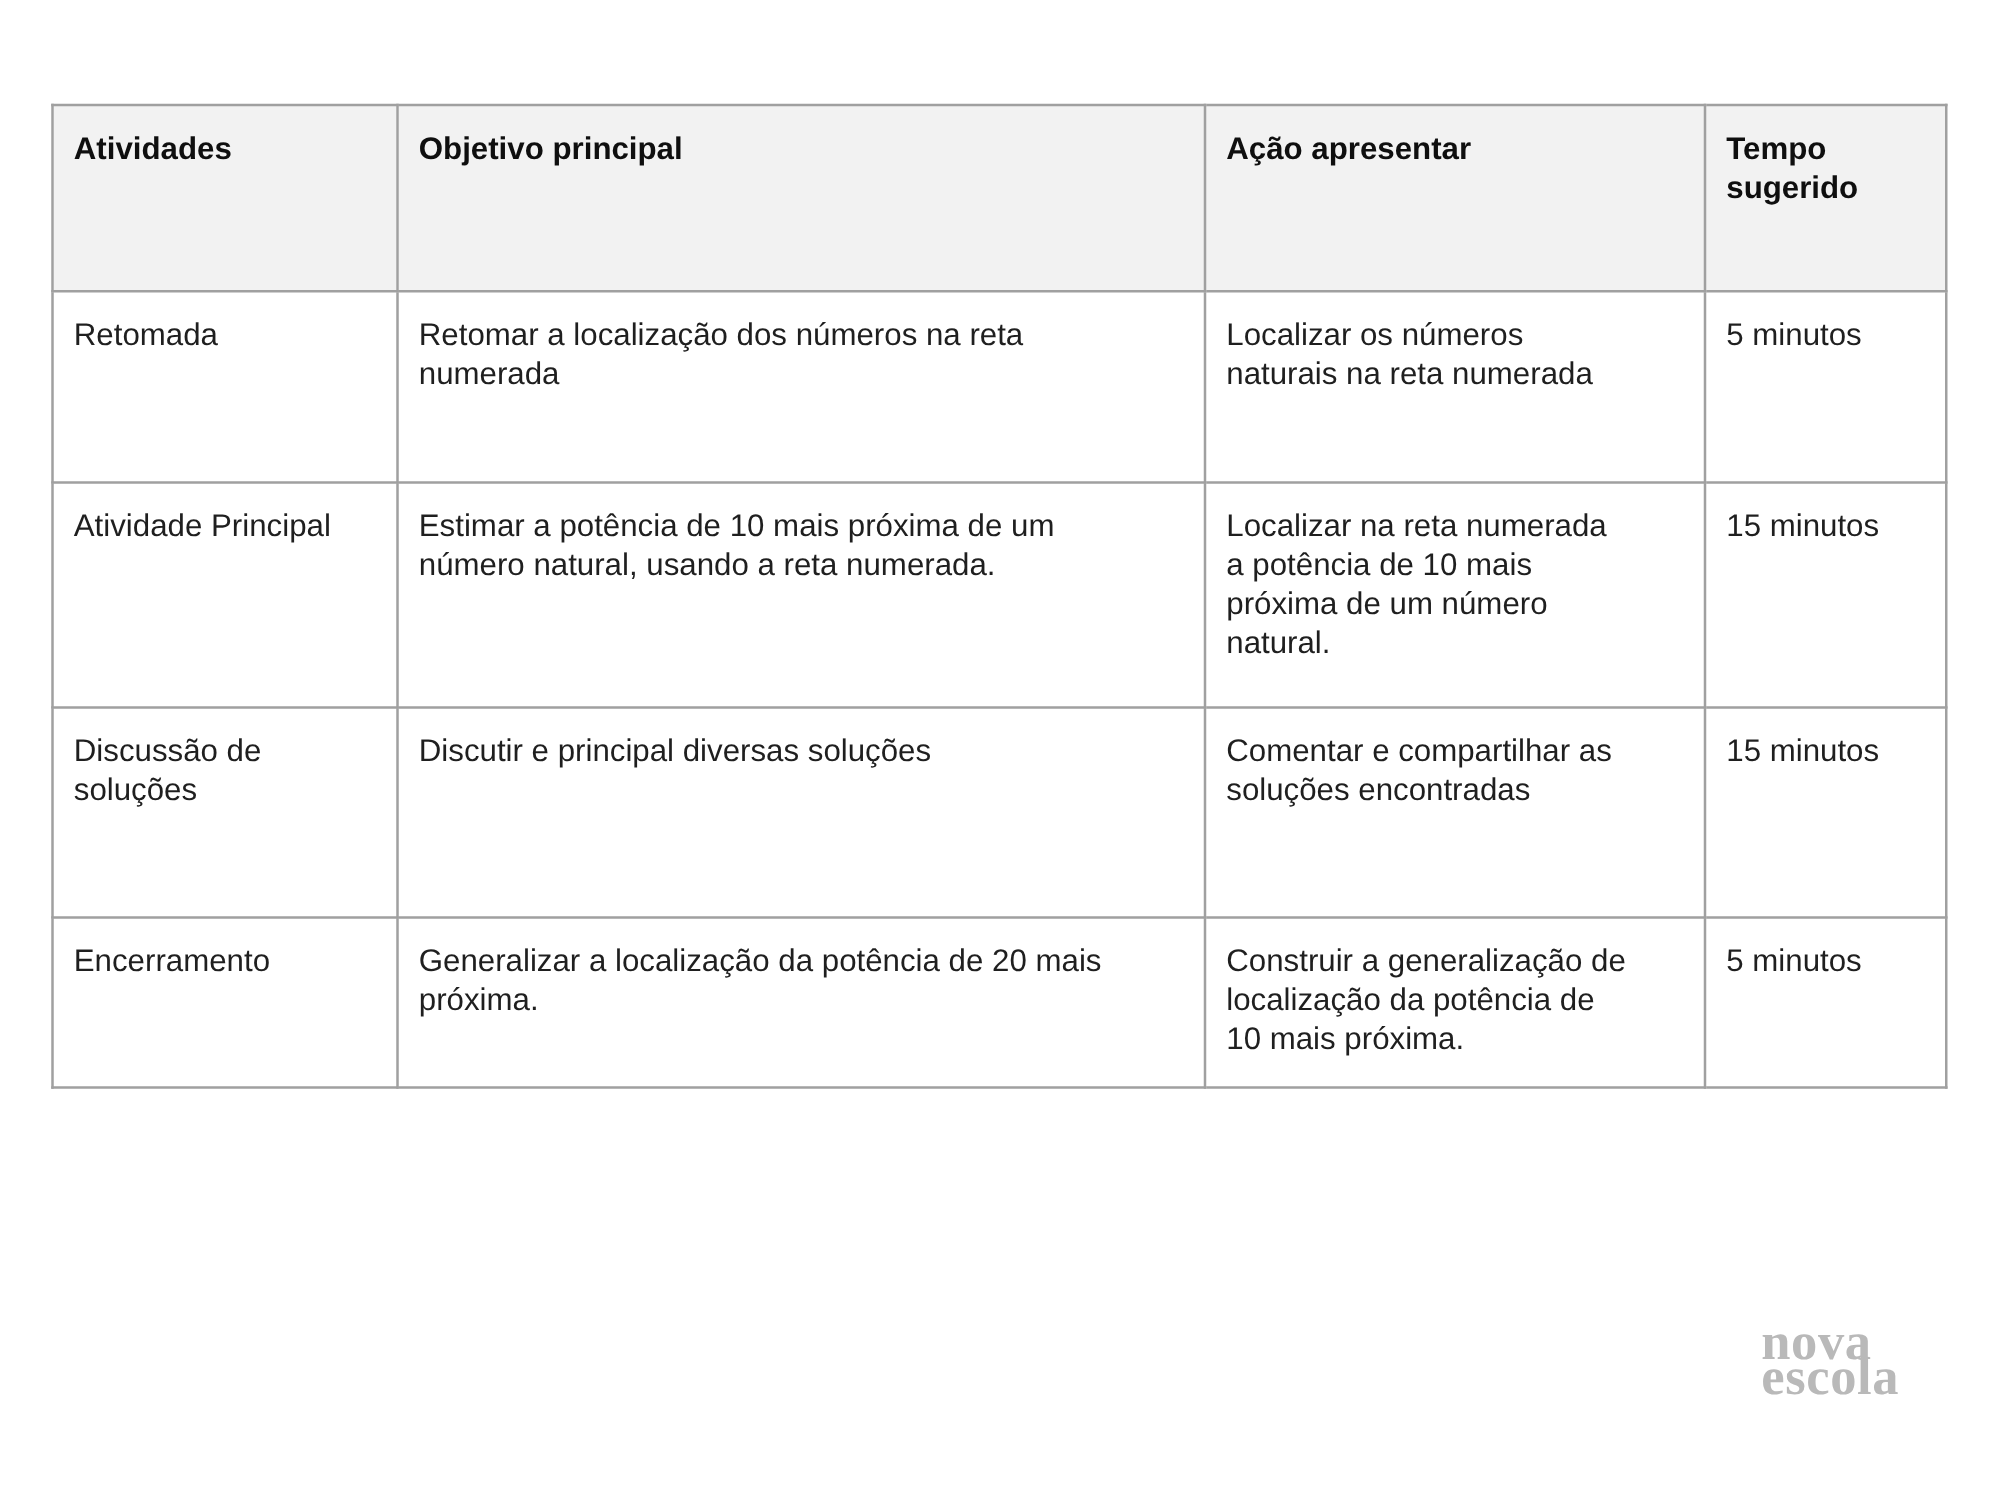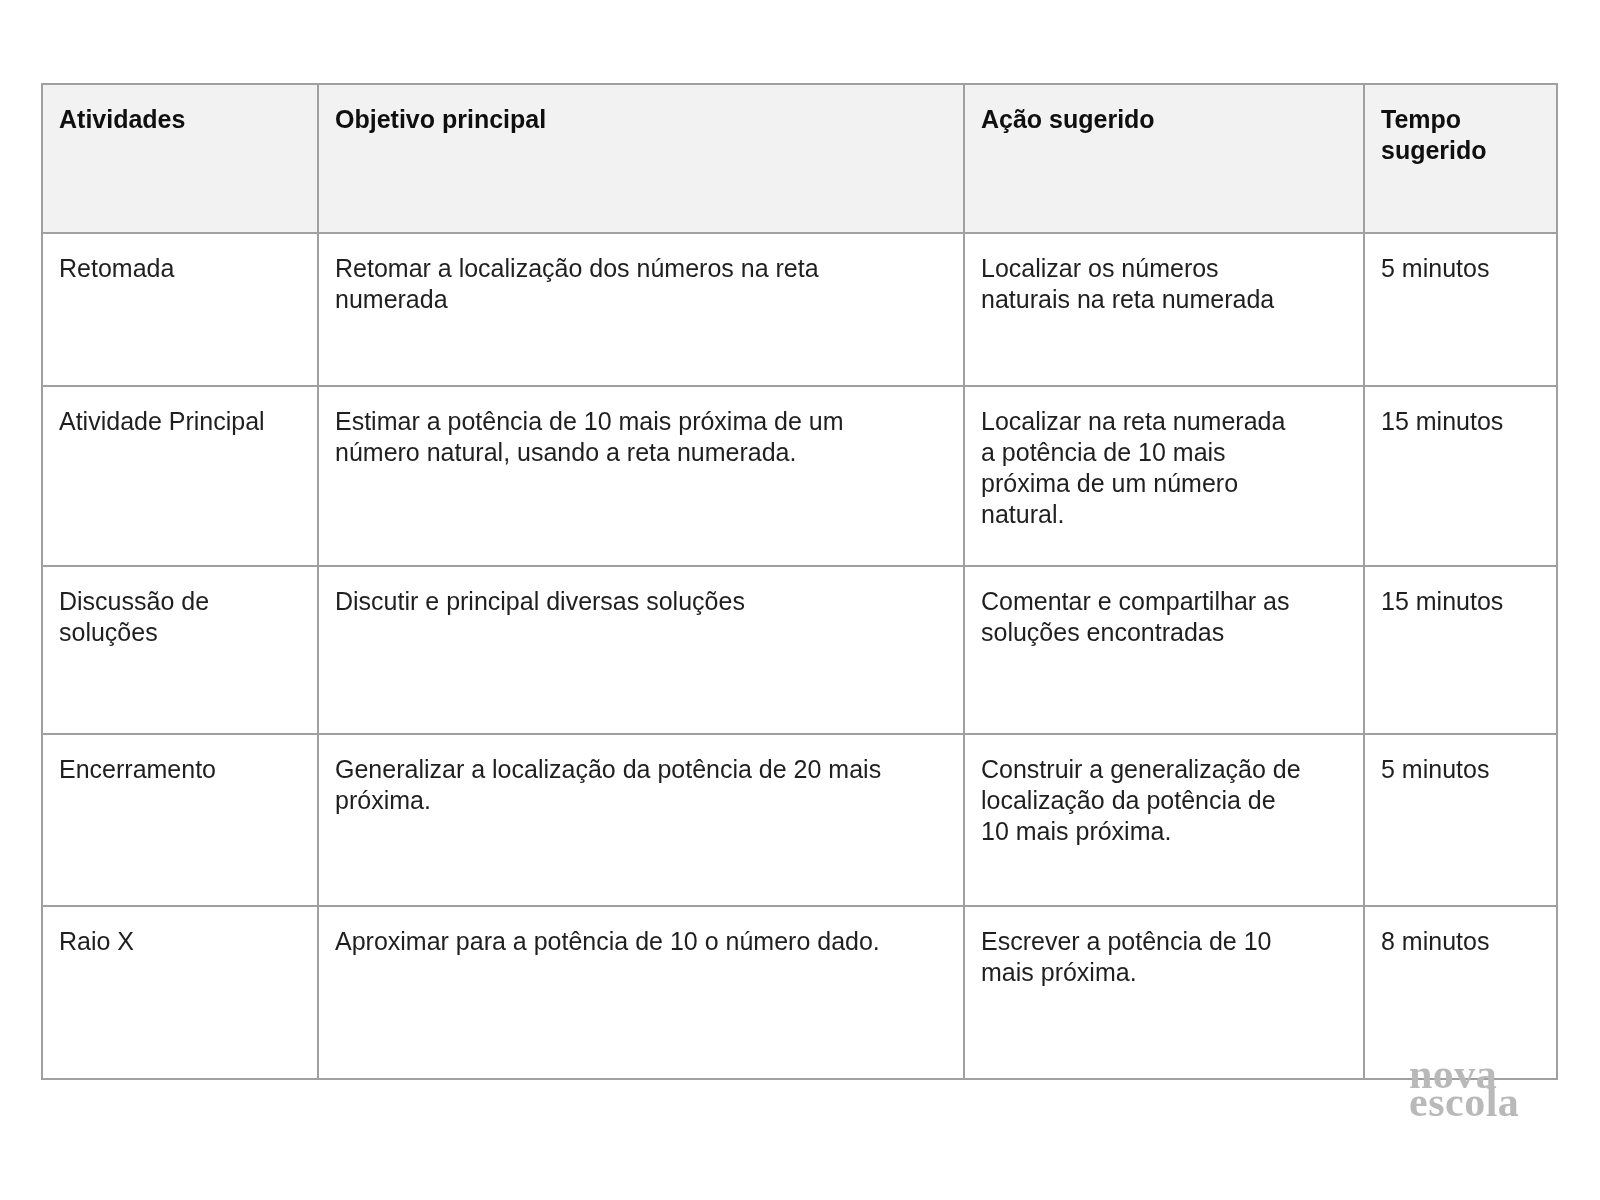--- a/index.html
+++ b/index.html
@@ -43,21 +43,21 @@
   }
   table.lesson-table th {
     background: #f2f2f2;
     font-weight: 700;
     color: #0f0f0f;
   }
   tr.hdr  { height: 149px; }
   tr.r0   { height: 153px; }
   tr.r1   { height: 180px; }
   tr.r2   { height: 168px; }
-  tr.r3   { height: 172px; }
+  tr.r3   { height: 136px; }
   tr.r4   { height: 173px; }
 
   .logo {
     position: absolute;
     left: 1409px;
     top: 1060px;
     font-family: "Liberation Serif", "DejaVu Serif", serif;
     font-weight: 700;
     font-size: 42px;
     line-height: 28px;
@@ -74,21 +74,21 @@
     <colgroup>
       <col style="width:276px">
       <col style="width:646px">
       <col style="width:400px">
       <col style="width:193px">
     </colgroup>
     <thead>
       <tr class="hdr">
         <th>Atividades</th>
         <th>Objetivo principal</th>
-        <th>Ação sugerido</th>
+        <th>Ação apresentar</th>
         <th>Tempo
 sugerido</th>
       </tr>
     </thead>
     <tbody>
       <tr class="r0">
         <td>Retomada</td>
         <td>Retomar a localização dos números na reta
 numerada</td>
         <td>Localizar os números
@@ -115,27 +115,20 @@
       </tr>
       <tr class="r3">
         <td>Encerramento</td>
         <td>Generalizar a localização da potência de 20 mais
 próxima.</td>
         <td>Construir a generalização de
 localização da potência de
 10 mais próxima.</td>
         <td>5 minutos</td>
       </tr>
-      <tr class="r4">
-        <td>Raio X</td>
-        <td>Aproximar para a potência de 10 o número dado.</td>
-        <td>Escrever a potência de 10
-mais próxima.</td>
-        <td>8 minutos</td>
-      </tr>
     </tbody>
   </table>
 
   <div class="logo">
     <div>nova</div>
     <div>escola</div>
   </div>
 
 </div>
 

